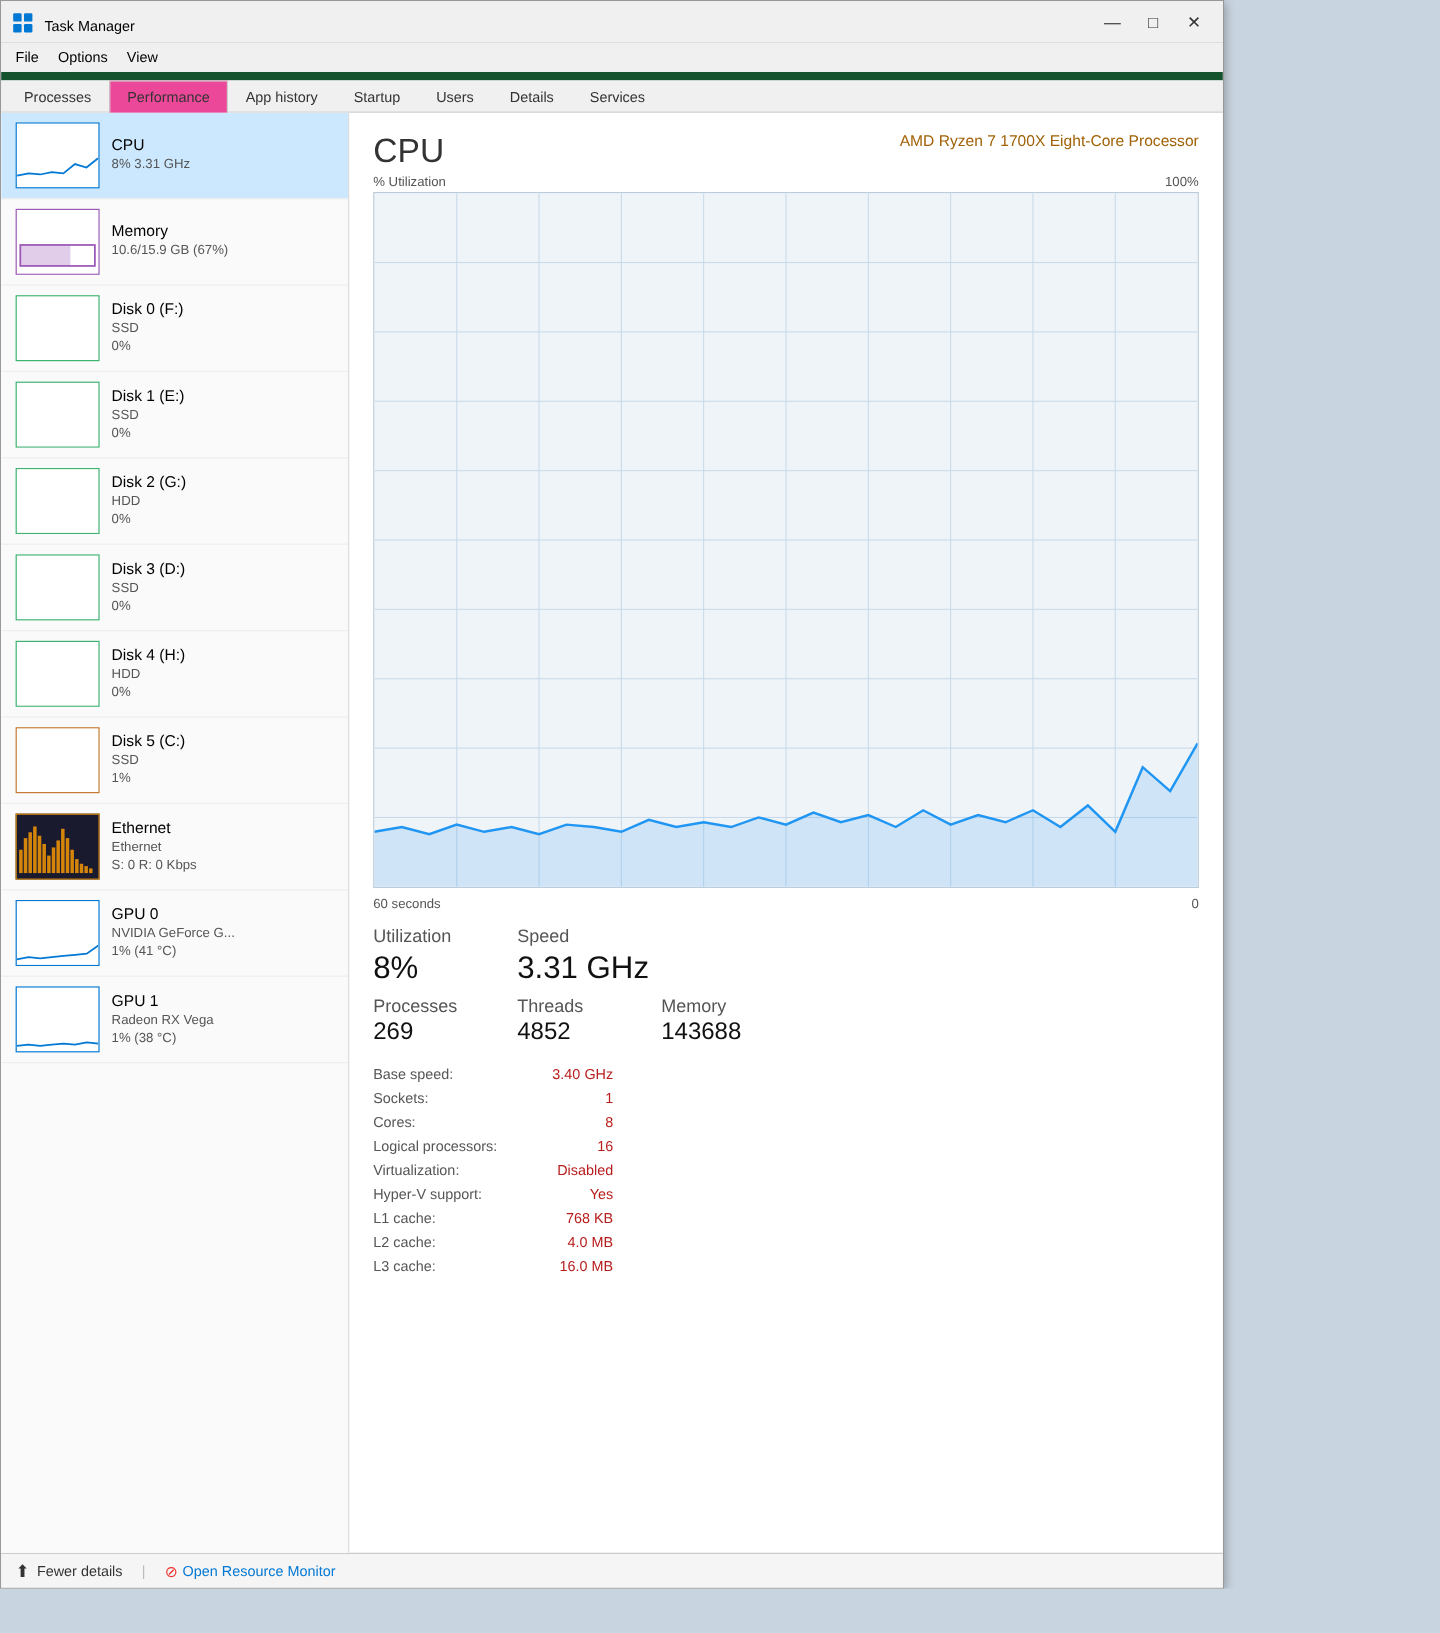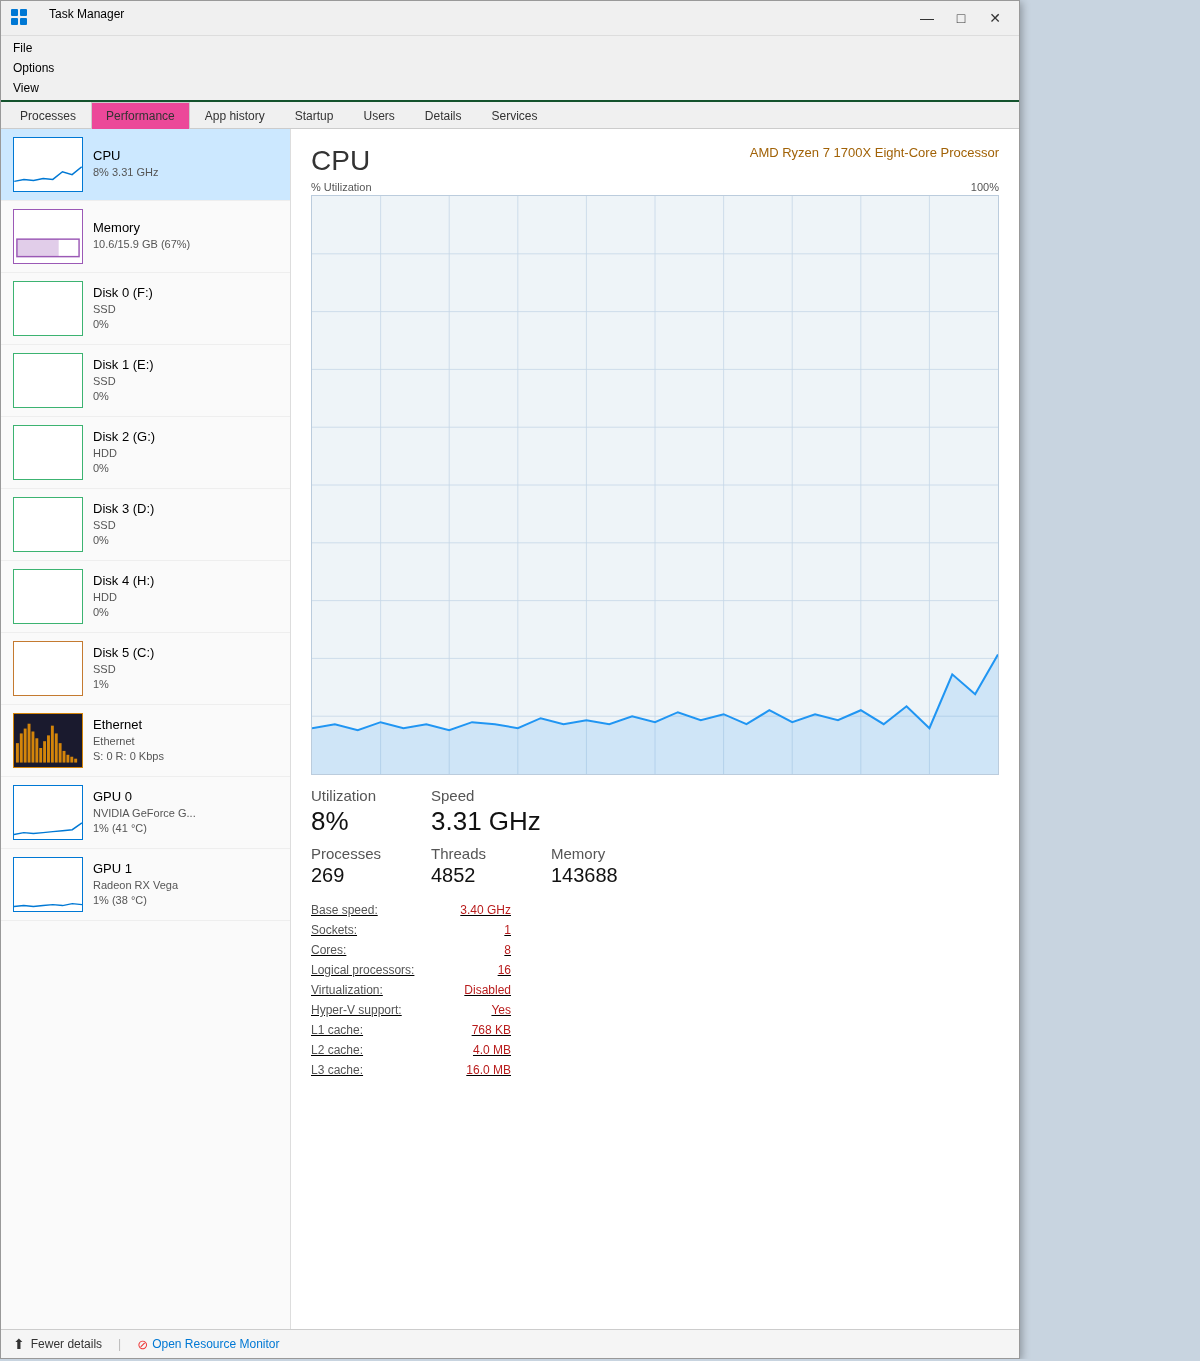--- a/index.html
+++ b/index.html
@@ -1,23 +1,23 @@
 <!DOCTYPE html>
 <html><head>
   <meta charset="utf-8">
   <style>
     * { box-sizing: border-box; margin: 0; padding: 0; }
     body { font-family: 'Segoe UI', Arial, sans-serif; font-size: 12px; background: #c8d4e0; }
     .window { width: 1020px; background: #f0f0f0; border: 1px solid #999; box-shadow: 2px 2px 8px rgba(0,0,0,0.3); }
-    .title-bar { background: #f0f0f0; display: flex; align-items: flex-start; padding: 6px 8px; border-bottom: 1px solid #ddd; gap: 12px; }
+    .title-bar { background: #f0f0f0; display: flex; align-items: flex-end; padding: 6px 8px; border-bottom: 1px solid #ddd; }
     .title-icon { width: 20px; height: 20px; margin-right: 8px; }
     .title-text { flex: 1; font-size: 12px; color: #000; }
     .window-controls { display: flex; gap: 2px; }
     .win-btn { width: 32px; height: 22px; border: none; background: transparent; cursor: pointer; font-size: 14px; display: flex; align-items: center; justify-content: center; color: #333; }
-    .menu-bar { display: flex; padding: 2px 4px; border-bottom: 2px solid #14532d; background: #f0f0f0; flex-direction: column; }
+    .menu-bar { display: flex; padding: 2px 4px; border-bottom: 7px solid #14532d; background: #f0f0f0; }
     .menu-item { padding: 3px 8px; cursor: pointer; font-size: 12px; }
     .tabs { display: flex; border-bottom: 1px solid #ccc; background: #f0f0f0; padding: 0 4px; }
     .tab { padding: 6px 14px; cursor: pointer; font-size: 12px; border: 1px solid transparent; border-bottom: none; margin-bottom: -1px; color: #333; }
     .tab.active { background: #ec4899; border-color: #ccc; border-bottom-color: white; font-weight: 500; }
     .content { display: flex; background: white; min-height: 1200px; }
     .sidebar { width: 290px; border-right: 1px solid #ddd; background: #fafafa; overflow-y: auto; }
     .sidebar-item { display: flex; align-items: center; padding: 8px 12px; cursor: pointer; border-bottom: 1px solid #eee; gap: 10px; }
     .sidebar-item.active { background: #cce8ff; }
     .sidebar-thumb { width: 70px; height: 55px; border: 1px solid #999; flex-shrink: 0; position: relative; overflow: hidden; }
     .sidebar-info { flex: 1; }
@@ -41,21 +41,21 @@
     .cpu-model { font-size: 13px; color: #a16207; text-align: right; }
     .chart-area { border: 1px solid #bcd; background: #eef4f8; position: relative; height: 580px; margin-bottom: 8px; }
     .chart-label-top { display: flex; justify-content: space-between; font-size: 11px; color: #555; margin-bottom: 2px; }
     .chart-label-bottom { display: flex; justify-content: space-between; font-size: 11px; color: #555; margin-top: 4px; }
     .stats-row { display: flex; gap: 40px; margin-top: 12px; flex-wrap: wrap; }
     .stat-block { min-width: 80px; }
     .stat-label { font-size: 15px; color: #555; margin-bottom: 2px; }
     .stat-value { font-size: 26px; font-weight: 300; color: #111; }
     .stat-value.medium { font-size: 20px; }
     .stats-details { display: flex; gap: 40px; margin-top: 14px; }
-    .detail-col { display: flex; flex-direction: column; gap: 6px; min-width: 200px; text-decoration: underline; }
+    .detail-col { display: flex; flex-direction: column; gap: 6px; min-width: 200px; }
     .detail-row { display: flex; justify-content: space-between; font-size: 12px; }
     .detail-key { color: #555; }
     .detail-val { font-weight: 500; color: #b91c1c; min-width: 80px; text-align: right; }
     .bottom-bar { display: flex; align-items: center; padding: 6px 12px; border-top: 1px solid #ccc; background: #f5f5f5; gap: 16px; }
     .bottom-btn { display: flex; align-items: center; gap: 6px; cursor: pointer; font-size: 12px; color: #333; background: none; border: none; }
     .sep { color: #bbb; }
     .open-rm { color: #0078d4; cursor: pointer; font-size: 12px; display: flex; align-items: center; gap: 4px; }
     
     .chart-svg { width: 100%; height: 100%; }
   </style>
@@ -300,20 +300,24 @@
           <line x1="462" y1="0" x2="462" y2="580" stroke="#c5d8e8" stroke-width="0.8"></line>
           <line x1="528" y1="0" x2="528" y2="580" stroke="#c5d8e8" stroke-width="0.8"></line>
           <line x1="594" y1="0" x2="594" y2="580" stroke="#c5d8e8" stroke-width="0.8"></line>
 
           <polyline points="0,534 22,530 44,536 66,528 88,534 110,530 132,536 154,528 176,530 198,534 220,524 242,530 264,526 286,530 308,522 330,528 352,518 374,526 396,520 418,530 440,516 462,528 484,520 506,526 528,516 550,530 572,512 594,534 616,480 638,500 660,460" stroke="#2196f3" stroke-width="2" fill="none"></polyline>
 
           <polygon points="0,534 22,530 44,536 66,528 88,534 110,530 132,536 154,528 176,530 198,534 220,524 242,530 264,526 286,530 308,522 330,528 352,518 374,526 396,520 418,530 440,516 462,528 484,520 506,526 528,516 550,530 572,512 594,534 616,480 638,500 660,460 660,580 0,580" fill="#2196f3" opacity="0.15"></polygon>
         </svg>
       </div>
 
+      <div class="chart-label-bottom">
+        <span>60 seconds</span>
+        <span>0</span>
+      </div>
 
       <div class="stats-row">
         <div class="stat-block">
           <div class="stat-label">Utilization</div>
           <div class="stat-value">8%</div>
         </div>
         <div class="stat-block">
           <div class="stat-label">Speed</div>
           <div class="stat-value">3.31 GHz</div>
         </div>

